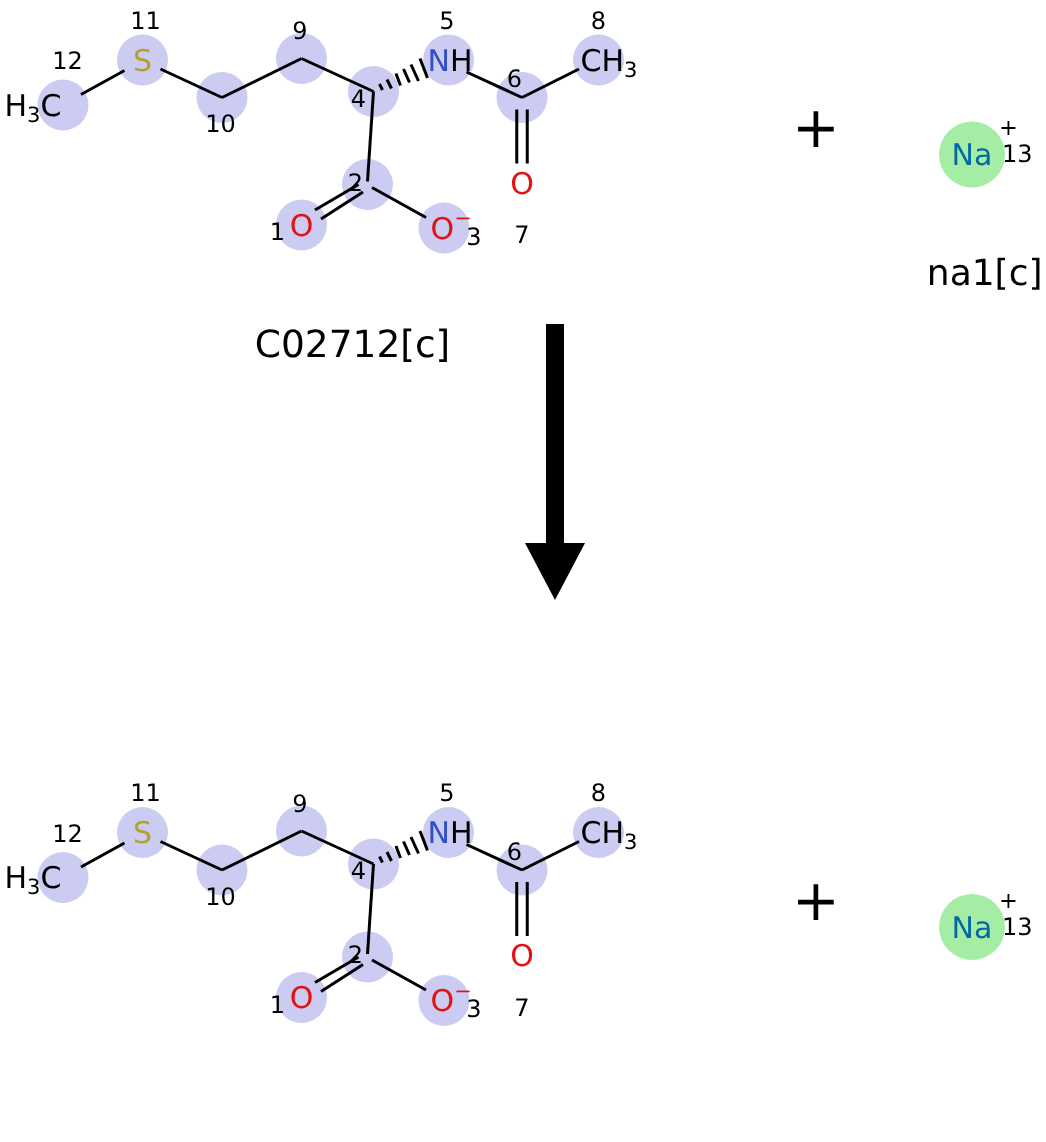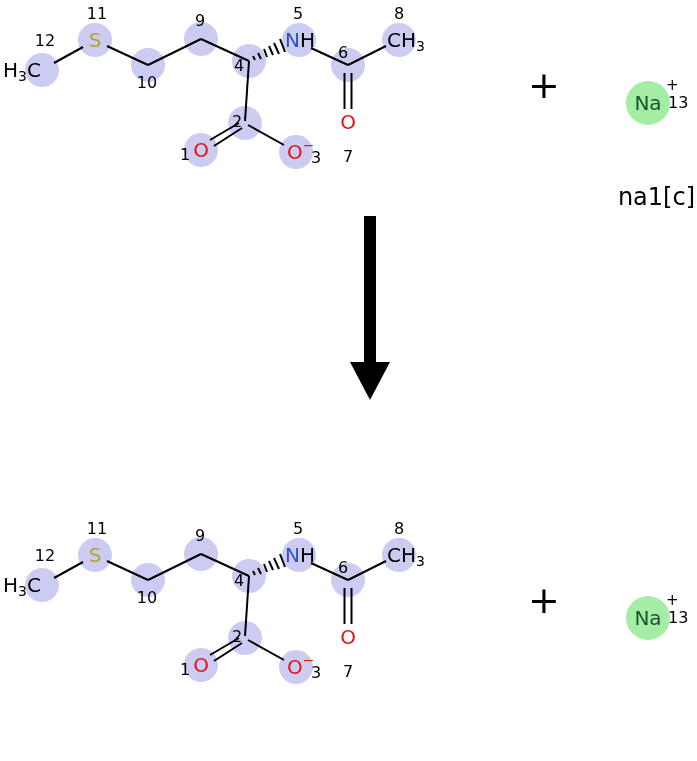--- a/index.html
+++ b/index.html
@@ -4,21 +4,21 @@
 <style>
   * { margin:0; padding:0; box-sizing:border-box; }
   html,body { background:#ffffff; font-family:"DejaVu Sans", sans-serif; color:#000; }
   .canvas { position:relative; width:697px; height:761px; background:#ffffff; overflow:hidden; }
 
   .mol-slot { position:absolute; left:0; width:460px; height:172px; }
   .compound-label { position:absolute; left:140px; width:190px; text-align:center; font-size:25px; line-height:1.1; }
   .plus { position:absolute; left:528px; font-size:38px; line-height:1; }
   .ion { position:absolute; width:95px; height:44px; }
   .ion-circle { position:absolute; left:0; top:0; width:44px; height:44px; border-radius:50%; background:#a5eda5; }
-  .ion-symbol { position:absolute; left:0; top:0; width:44px; height:44px; text-align:center; line-height:44px; font-size:20px; color:#14532d; }
+  .ion-symbol { position:absolute; left:0; top:0; width:44px; height:44px; text-align:center; line-height:44px; font-size:20px; color:#0369a1; }
   .ion-charge { position:absolute; left:40px; top:-5px; font-size:15px; }
   .ion-number { position:absolute; left:42px; top:12px; font-size:16px; }
   .ion-label { position:absolute; right:2px; width:130px; text-align:right; font-size:24px; }
 
   svg text { font-family:"DejaVu Sans", sans-serif; }
   .num  { font-size:16px; fill:#000000; }
   .atom { font-size:20px; fill:#000000; }
   .sub  { font-size:14px; }
   .fill-s { fill:#b3a22a; }
   .fill-n { fill:#3050c8; }
@@ -86,28 +86,29 @@
     <text class="num" x="298" y="17" text-anchor="middle">5</text>
     <text class="num" x="343" y="56" text-anchor="middle">6</text>
     <text class="num" x="348" y="160" text-anchor="middle">7</text>
     <text class="num" x="399" y="17" text-anchor="middle">8</text>
     <text class="num" x="200" y="24" text-anchor="middle">9</text>
     <text class="num" x="147" y="86" text-anchor="middle">10</text>
     <text class="num" x="97" y="17" text-anchor="middle">11</text>
     <text class="num" x="45" y="44" text-anchor="middle">12</text>
   </svg>
 </div>
+  <div class="compound-label" style="top:216px;">C02712[c]</div>
   <div class="plus" style="top:66px;">+</div>
   <div class="ion" style="left:626px; top:81px;">
     <div class="ion-circle"></div>
     <div class="ion-symbol">Na</div>
     <div class="ion-charge">+</div>
     <div class="ion-number">13</div>
   </div>
-  <div class="ion-label" style="top:168px;margin-top:15px;">na1[c]</div>
+  <div class="ion-label" style="top:168px;">na1[c]</div>
 
   <svg class="arrow-svg" width="40" height="184">
     <rect x="14" y="0" width="12" height="148" fill="#000000"></rect>
     <polygon points="0,146 40,146 20,184" fill="#000000"></polygon>
   </svg>
 
   <div class="mol-slot" style="top:517px;">
   <svg viewBox="0 0 460 172" width="460" height="172">
     <g>
       <circle class="hl" cx="42" cy="68" r="17"></circle>

